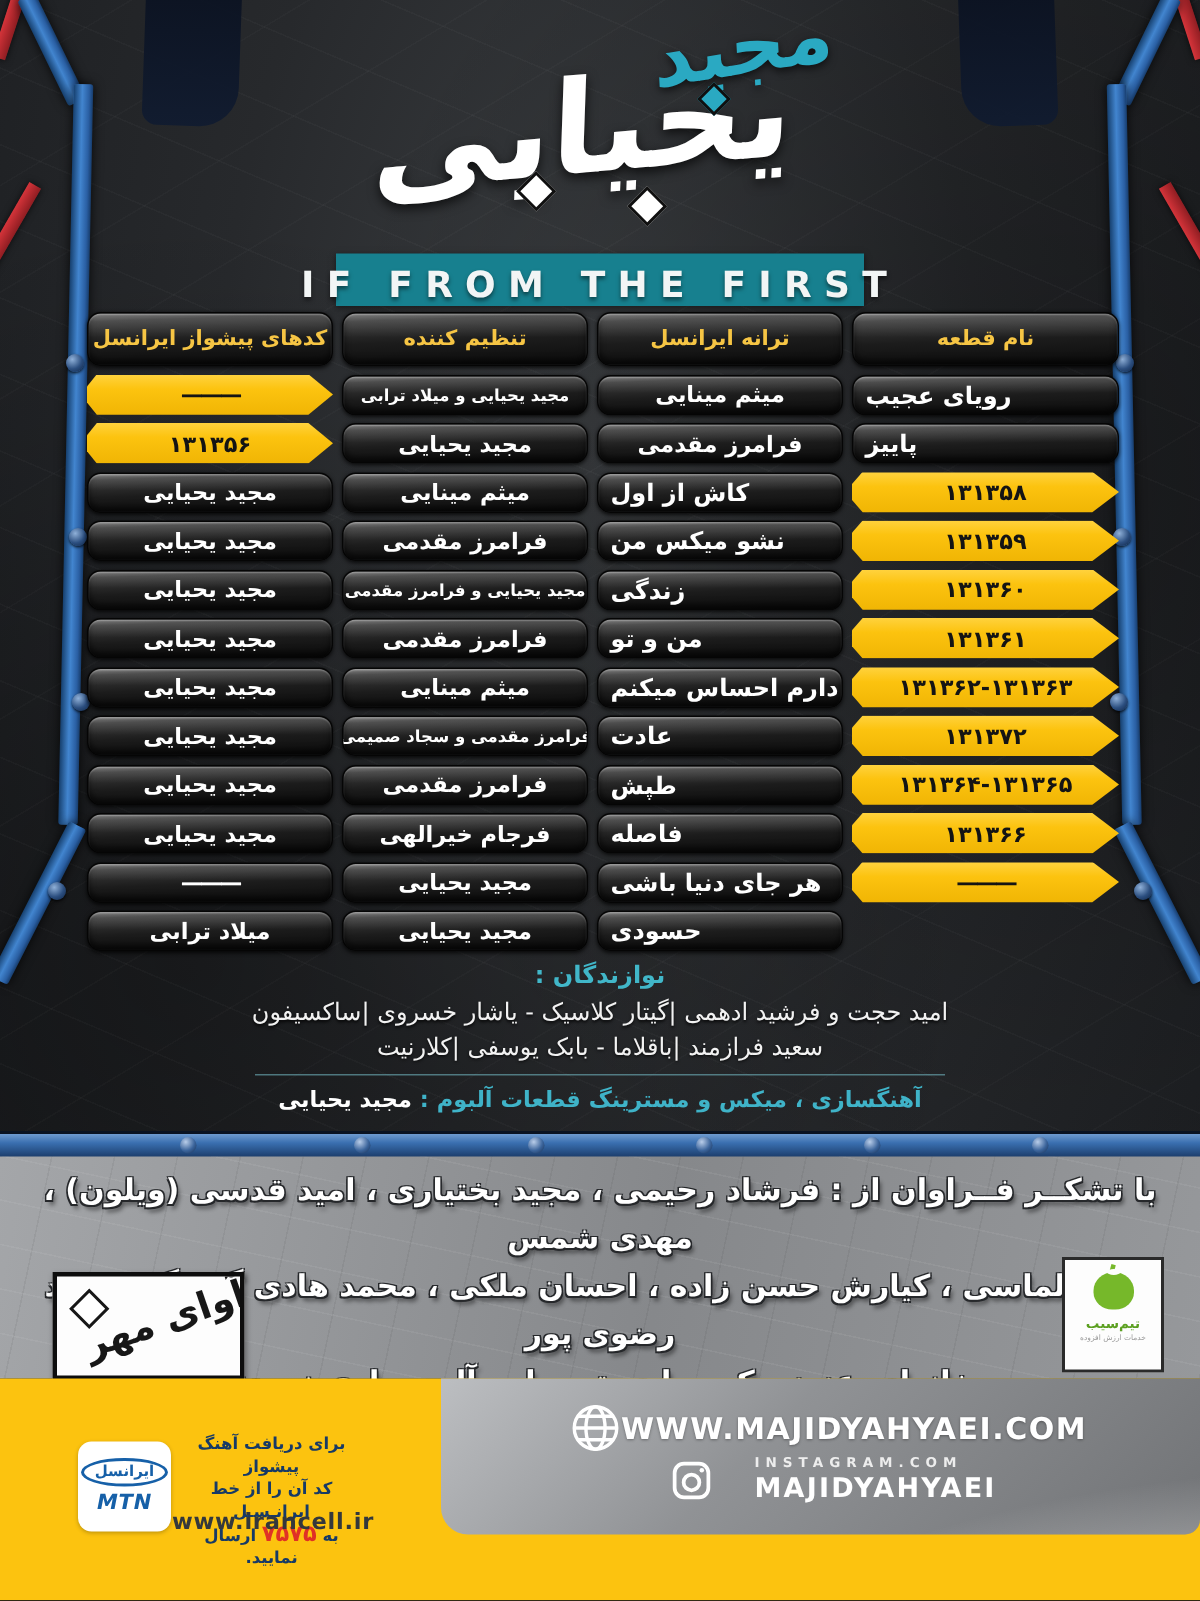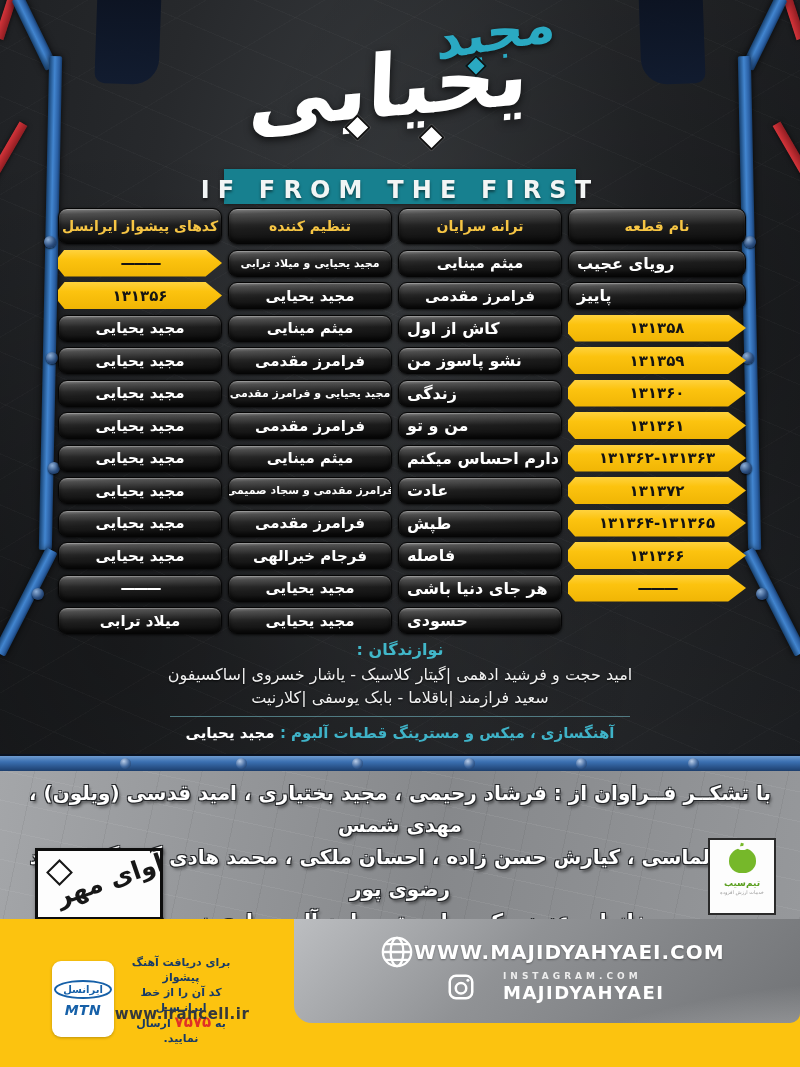--- a/index.html
+++ b/index.html
@@ -98,21 +98,21 @@
   .yellowband{position:absolute;left:0;top:919px;width:800px;height:148px;background:#fcc30f;}
   .graypanel{position:absolute;left:294px;top:0;width:506px;height:104px;border-radius:0 0 10px 18px;overflow:hidden;
     background:linear-gradient(135deg,#bcbec1 0%,#909295 42%,#717376 100%);}
   .graypanel::after{content:"";position:absolute;left:30%;top:55%;width:120%;height:90%;
     background:radial-gradient(ellipse at 60% 100%, rgba(255,255,255,.45), transparent 60%);transform:rotate(-6deg);}
   .webrow{position:absolute;left:86px;top:16px;display:flex;align-items:center;z-index:2;}
   .webrow .url{color:#fff;font-size:20px;font-weight:bold;letter-spacing:1px;text-shadow:0 1px 2px rgba(0,0,0,.35);}
   .igrow{position:absolute;left:152px;top:52px;display:flex;align-items:center;gap:27px;z-index:2;}
   .igtxt .dom{color:#ededed;font-size:9px;font-weight:bold;letter-spacing:4px;}
   .igtxt .handle{color:#fff;font-size:18px;font-weight:bold;letter-spacing:1.5px;margin-top:1px;}
-  .mtnbox{position:absolute;left:52px;top:42px;width:62px;height:76px;background:#fff;border-radius:9px;
+  .mtnbox{position:absolute;left:52px;top:42px;width:62px;height:60px;background:#fff;border-radius:9px;
     display:flex;flex-direction:column;align-items:center;justify-content:center;box-shadow:0 1px 3px rgba(0,0,0,.25);}
   .mtnbox .fa-oval{border:2px solid #1660a8;border-radius:50%;padding:2px 7px;color:#1660a8;font-size:10px;font-weight:bold;direction:rtl;}
   .mtnbox .mtn{color:#1660a8;font-size:14px;font-weight:bold;font-style:italic;margin-top:3px;letter-spacing:.5px;}
   .ircl-info{position:absolute;left:118px;top:36px;width:126px;text-align:center;direction:rtl;color:#173a66;font-size:11px;font-weight:bold;line-height:15px;}
   .ircl-info .num{color:#e03026;font-size:15px;}
   .ircl-web{position:absolute;left:112px;top:86px;width:140px;text-align:center;color:#34383c;font-size:15px;font-weight:bold;letter-spacing:.5px;}
   .icon-globe,.icon-ig{flex:0 0 auto;}
 </style>
 </head>
 <body>
@@ -153,21 +153,21 @@
   </div>
 
   <div class="grid">
     <div class="cell hcell">
         <span>کدهای پیشواز ایرانسل</span>
       </div>
     <div class="cell hcell">
         <span>تنظیم کننده</span>
       </div>
     <div class="cell hcell">
-        <span>ترانه سرایان</span>
+        <span>ترانه ایرانسل</span>
       </div>
     <div class="cell hcell">
         <span>نام قطعه</span>
       </div>
   <div class="cell ycell">
         <div class="ypill">
           <span class="dash">———</span>
         </div>
       </div>
       <div class="cell dark">
@@ -207,21 +207,21 @@
           <span>۱۳۱۳۵۸</span>
         </div>
       </div>
       <div class="cell dark">
         <span>مجید یحیایی</span>
       </div>
       <div class="cell dark">
         <span>فرامرز مقدمی</span>
       </div>
       <div class="cell dark track">
-        <span>نشو پاسوز من</span>
+        <span>نشو میکس من</span>
       </div>
       <div class="cell ycell">
         <div class="ypill">
           <span>۱۳۱۳۵۹</span>
         </div>
       </div>
       <div class="cell dark">
         <span>مجید یحیایی</span>
       </div>
       <div class="cell dark">

